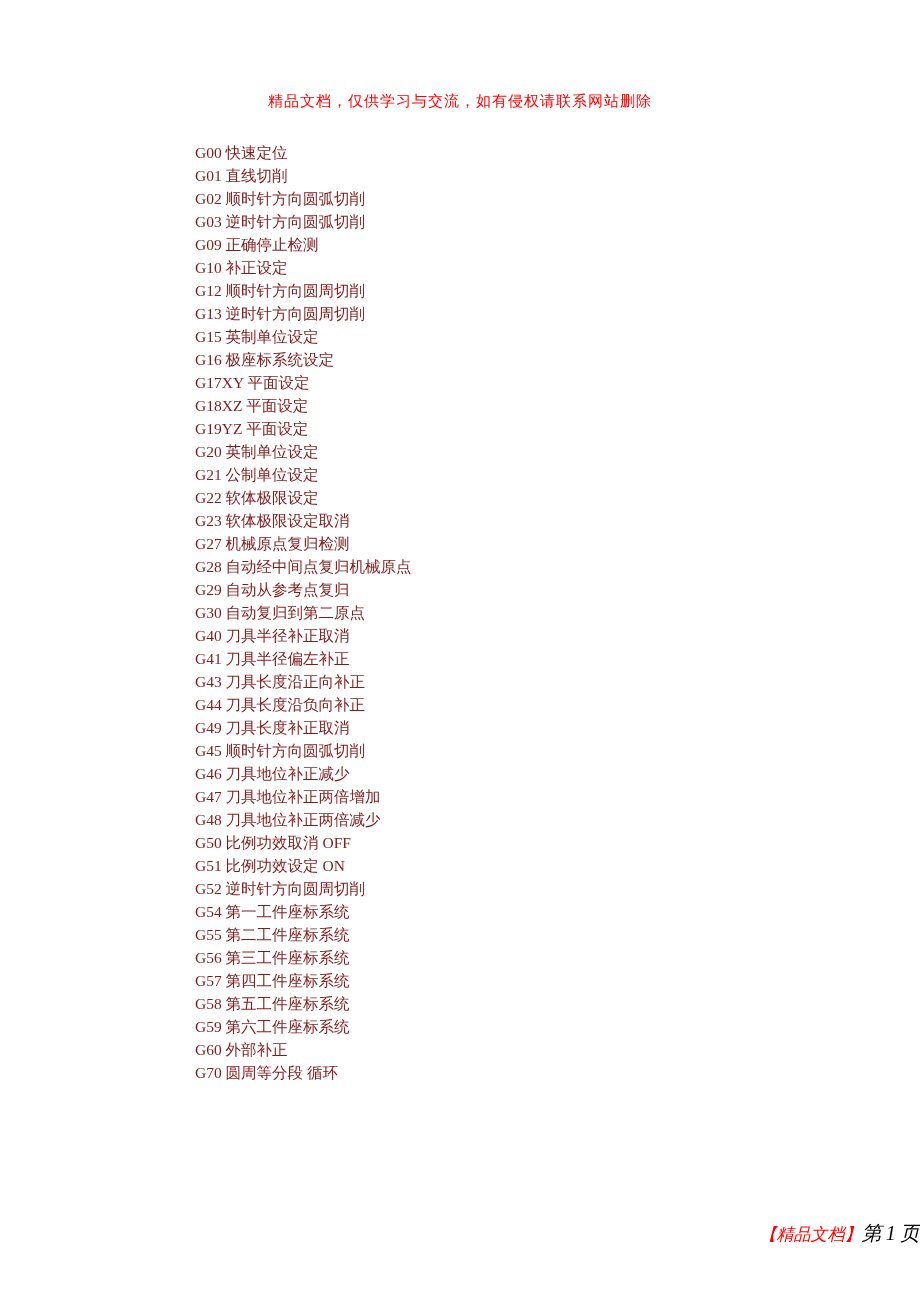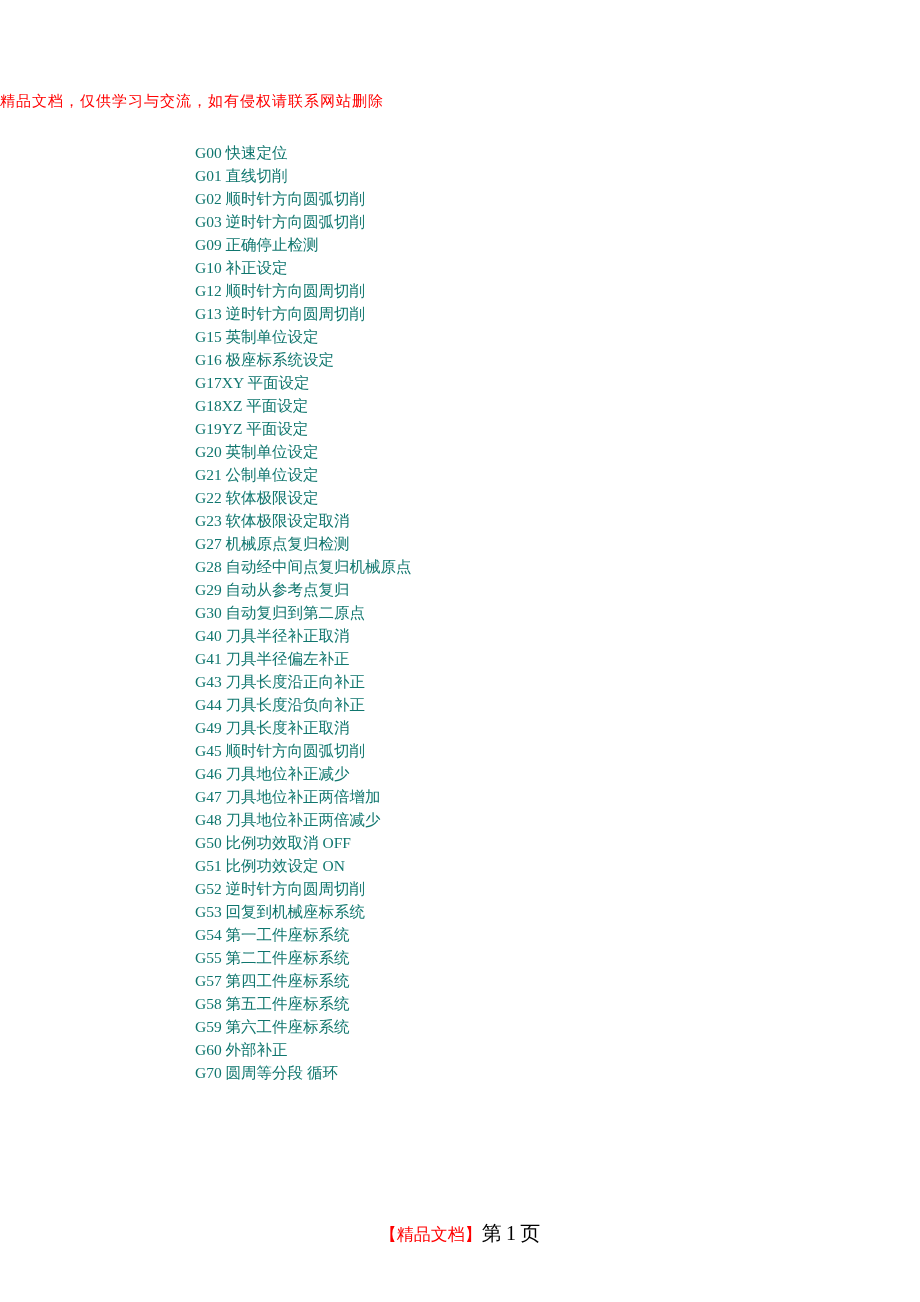--- a/index.html
+++ b/index.html
@@ -8,43 +8,44 @@
       box-sizing: border-box;
     }
     body {
       width: 920px;
       height: 1302px;
       background: #ffffff;
       font-family: "SimSun", "宋体", serif;
       position: relative;
     }
     .header {
-      text-align: left;
+      text-align: center;
       color: #ff0000;
       font-size: 15px;
       padding-top: 92px;
       letter-spacing: 1px;
     }
     .content {
       padding-top: 30px;
       padding-left: 195px;
-      color: #0f766e;
+      color: #7f1d1d;
       font-size: 15.5px;
       line-height: 23px;
     }
     .line {
       white-space: nowrap;
     }
     .footer {
       position: absolute;
       bottom: 55px;
       width: 100%;
-      text-align: center;
+      text-align: right;
       color: #ff0000;
       font-size: 17px;
+      font-style: italic;
     }
     .footer .page-text {
       color: #000000;
       font-size: 20px;
     }
   </style>
 </head>
 <body>
 
 <div class="header">
@@ -78,23 +79,23 @@
   <div class="line">G43 刀具长度沿正向补正</div>
   <div class="line">G44 刀具长度沿负向补正</div>
   <div class="line">G49 刀具长度补正取消</div>
   <div class="line">G45 顺时针方向圆弧切削</div>
   <div class="line">G46 刀具地位补正减少</div>
   <div class="line">G47 刀具地位补正两倍增加</div>
   <div class="line">G48 刀具地位补正两倍减少</div>
   <div class="line">G50 比例功效取消 OFF</div>
   <div class="line">G51 比例功效设定 ON</div>
   <div class="line">G52 逆时针方向圆周切削</div>
-  <div class="line">G53 回复到机械座标系统</div>
   <div class="line">G54 第一工件座标系统</div>
   <div class="line">G55 第二工件座标系统</div>
+  <div class="line">G56 第三工件座标系统</div>
   <div class="line">G57 第四工件座标系统</div>
   <div class="line">G58 第五工件座标系统</div>
   <div class="line">G59 第六工件座标系统</div>
   <div class="line">G60  外部补正</div>
   <div class="line">G70 圆周等分段  循环</div>
 </div>
 
 <div class="footer">
   <span>【精品文档】</span><span class="page-text">第</span>
   <span class="page-text">1</span>

